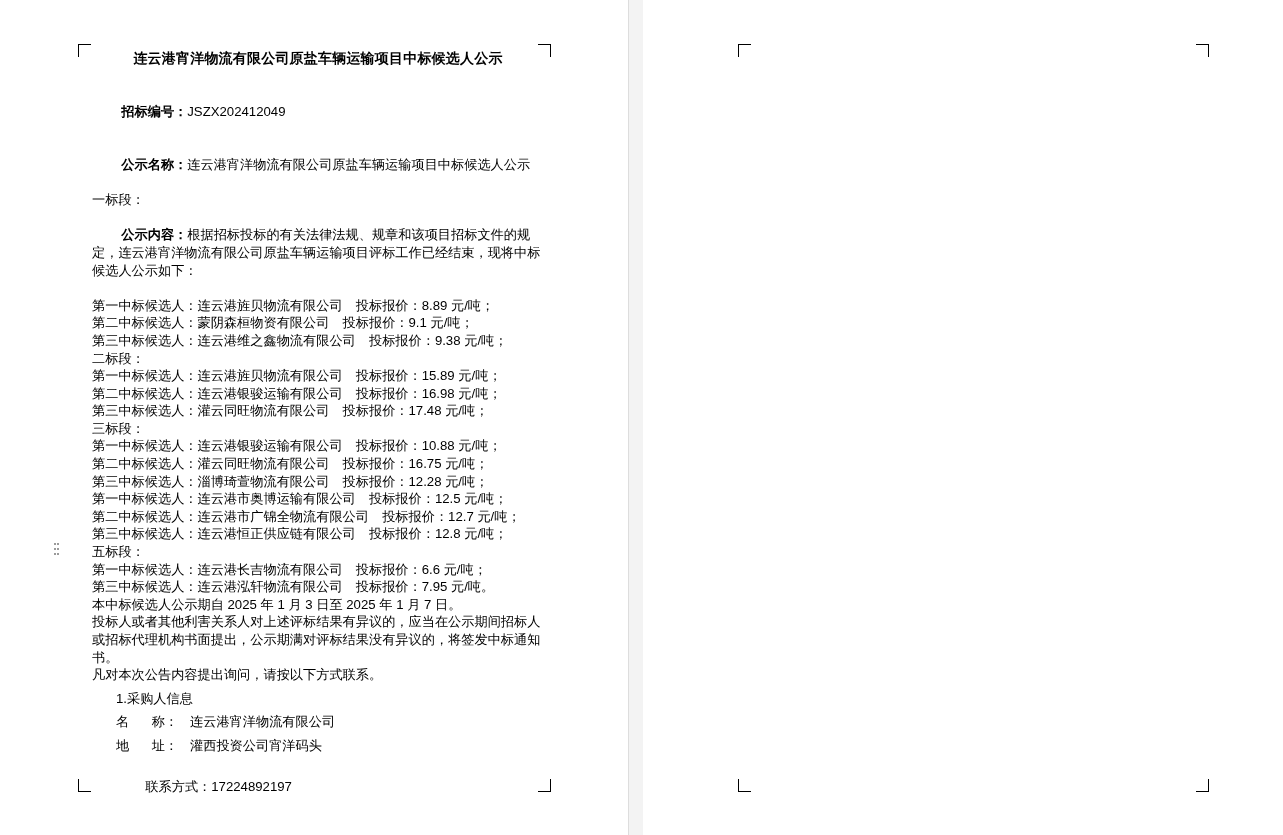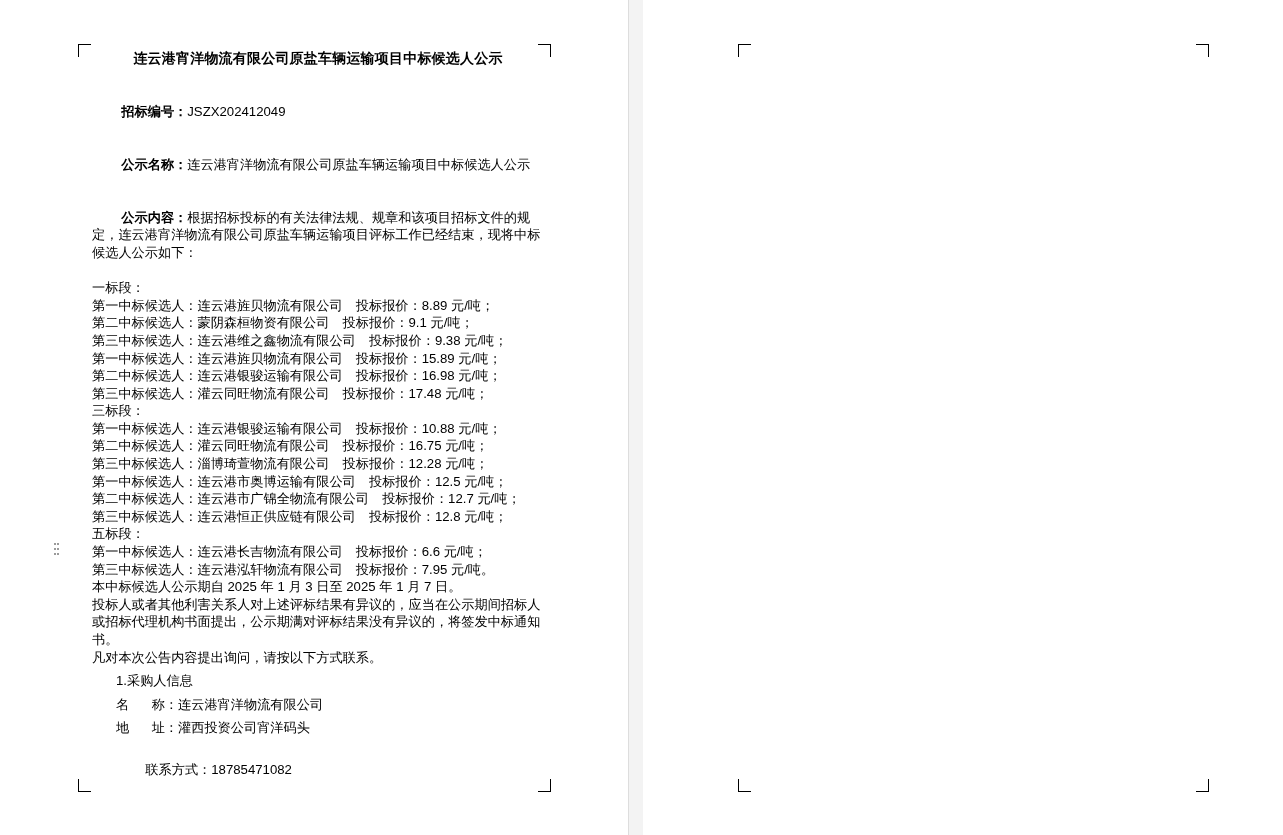--- a/index.html
+++ b/index.html
@@ -78,21 +78,21 @@
   }
   .info-key {
     width: 86px;
     flex: 0 0 86px;
     display: flex;
     justify-content: space-between;
     padding-left: 24px;
     box-sizing: border-box;
   }
   .info-key span { display: inline-block; }
-  .info-val { flex: 1; }
+  .info-val { flex: 1; margin-left: 12px; }
   .sec-head { padding-left: 24px; }
   .plain-ind { padding-left: 24px; }
   
   .handle {
     position: absolute;
     left: 54px;
     top: 543px;
     width: 5px;
     height: 16px;
   }
@@ -132,29 +132,30 @@
       <div class="doc-title">连云港宵洋物流有限公司原盐车辆运输项目中标候选人公示</div>
 
       <div class="line">
         <span class="lbl">招标编号：</span><span>JSZX202412049</span>
       </div>
 
       <div class="line">
         <span class="lbl">公示名称：</span><span>连云港宵洋物流有限公司原盐车辆运输项目中标候选人公示</span>
       </div>
 
+      <div class="line">一标段：</div>
+
       <div class="line">
         <span class="lbl">公示内容：</span><span>根据招标投标的有关法律法规、规章和该项目招标文件的规定，连云港宵洋物流有限公司原盐车辆运输项目评标工作已经结束，现将中标候选人公示如下：</span>
       </div>
-
-      <div class="line">一标段：</div>
       <div class="line">第一中标候选人：连云港旌贝物流有限公司　投标报价：8.89 元/吨；</div>
       <div class="line">第二中标候选人：蒙阴森桓物资有限公司　投标报价：9.1 元/吨；</div>
       <div class="line">第三中标候选人：连云港维之鑫物流有限公司　投标报价：9.38 元/吨；</div>
 
+      <div class="line">二标段：</div>
       <div class="line">第一中标候选人：连云港旌贝物流有限公司　投标报价：15.89 元/吨；</div>
       <div class="line">第二中标候选人：连云港银骏运输有限公司　投标报价：16.98 元/吨；</div>
       <div class="line">第三中标候选人：灌云同旺物流有限公司　投标报价：17.48 元/吨；</div>
 
       <div class="line">三标段：</div>
       <div class="line">第一中标候选人：连云港银骏运输有限公司　投标报价：10.88 元/吨；</div>
       <div class="line">第二中标候选人：灌云同旺物流有限公司　投标报价：16.75 元/吨；</div>
       <div class="line">第三中标候选人：淄博琦萱物流有限公司　投标报价：12.28 元/吨；</div>
 
       <div class="line">第一中标候选人：连云港市奥博运输有限公司　投标报价：12.5 元/吨；</div>
@@ -185,21 +186,21 @@
       <div class="info-row">
         <div class="info-key">
           <span>地</span>
           <span>址：</span>
         </div>
         <div class="info-val">灌西投资公司宵洋码头</div>
       </div>
       <div class="gap-s"></div>
 
       <div class="line plain-ind">
-        <span>联系方式：</span><span>18785471082</span>
+        <span>联系方式：</span><span>17224892197</span>
       </div>
 
     </div>
   </div>
 
   <div class="page page-right">
     <div class="crop tl" style="left:95px;  top:44px;"></div>
     <div class="crop tr" style="left:553px; top:44px;"></div>
     <div class="crop bl" style="left:95px;  top:779px;"></div>
     <div class="crop br" style="left:553px; top:779px;"></div>

